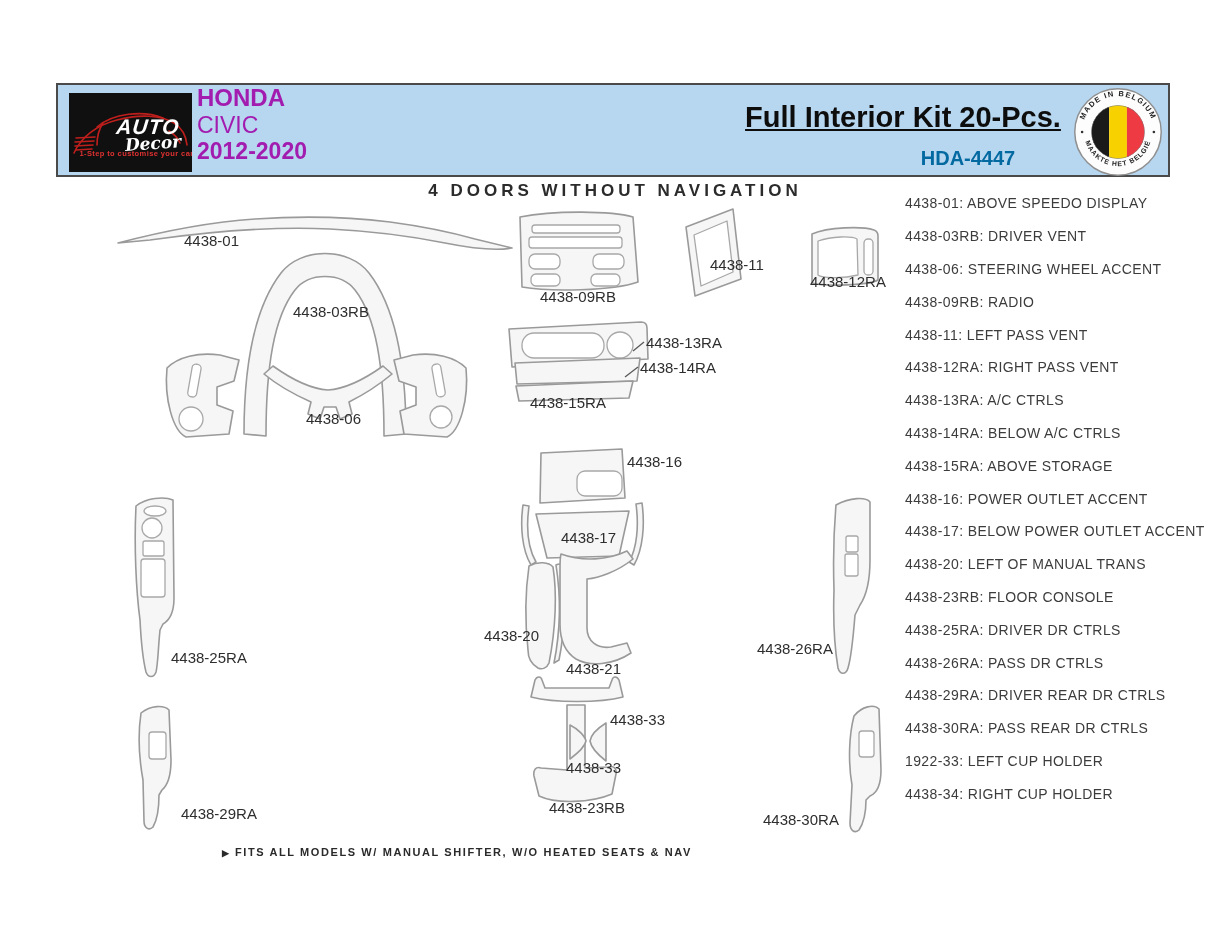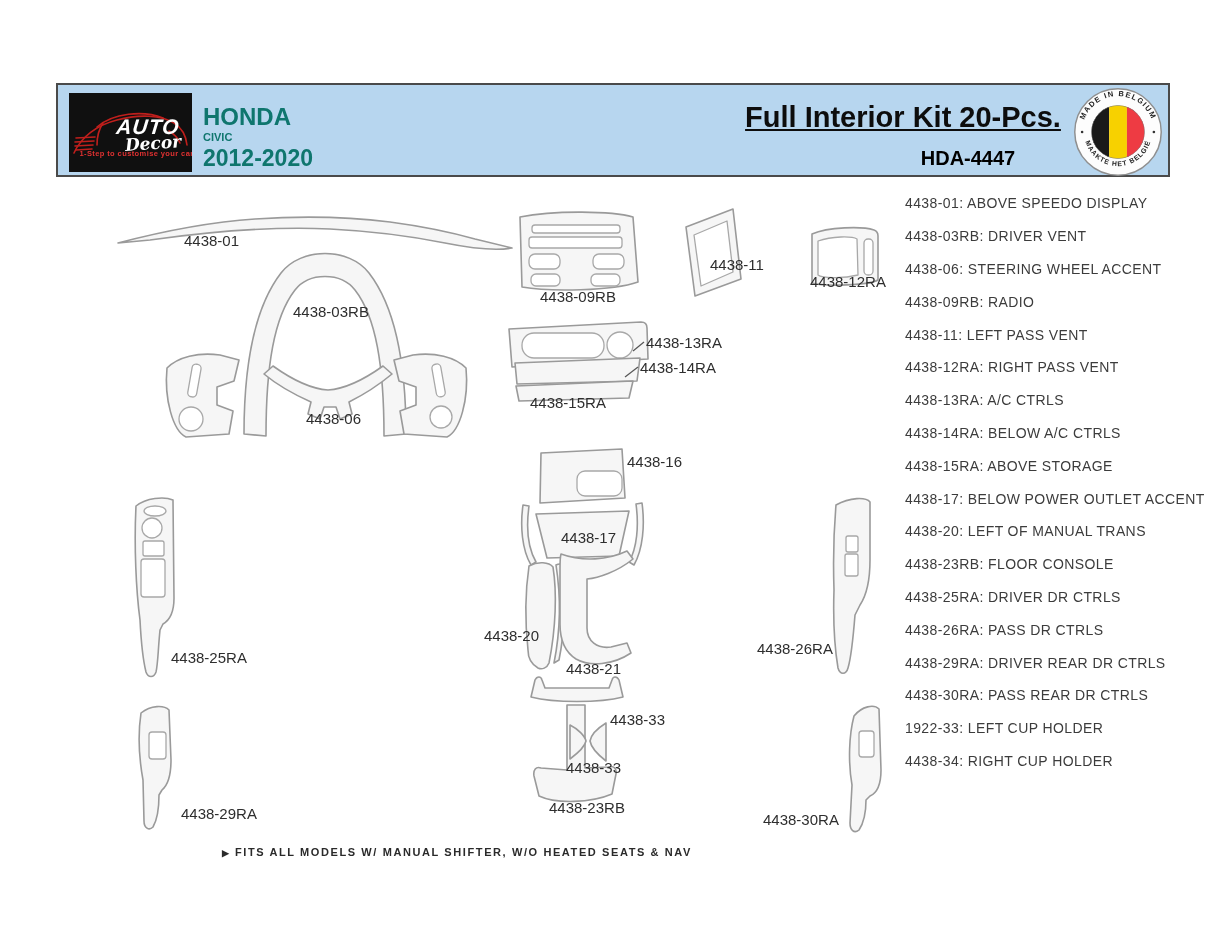--- a/index.html
+++ b/index.html
@@ -26,31 +26,31 @@
   .logo-decor {
     position:absolute; left:44px; top:40px; width:80px; text-align:center;
     color:#ffffff; font-size:17px; font-weight:bold; font-style:italic;
     font-family:"DejaVu Serif", serif; transform:rotate(-4deg);
   }
   .logo-tagline {
     position:absolute; left:0; top:56px; width:135px; text-align:center;
     color:#e03131; font-size:7.5px; font-weight:bold; letter-spacing:0.4px;
     white-space:nowrap;
   }
-  .brand-block { position:absolute; left:139px; top:19px; color:#0f766e; line-height:1.05;margin-left:6px; }
+  .brand-block { position:absolute; left:139px; top:0; color:#a21caf; line-height:1.05; }
   .brand-make  { font-size:24px; font-weight:bold; }
-  .brand-model { font-size:11px; font-weight:bold; margin-top:3px; }
+  .brand-model { font-size:23px; font-weight:normal; margin-top:3px; }
   .brand-years { font-size:23px; font-weight:bold; margin-top:2px; }
   .kit-title {
     position:absolute; left:620px; top:16px; width:450px; text-align:center;
     font-size:29px; font-weight:bold; color:#0d0d0d;text-decoration:underline;
   }
   .kit-code {
     position:absolute; left:810px; top:62px; width:200px; text-align:center;
-    font-size:20px; font-weight:bold; color:#000000;
+    font-size:20px; font-weight:bold; color:#0369a1;
   }
   .badge { position:absolute; left:1014px; top:1px; width:92px; height:92px; }
 
   
   .diagram-title {
     position:absolute; left:330px; top:181px; width:570px; text-align:center;
     font-size:17px; font-weight:bold; letter-spacing:4px; color:#2b2b2b;
     white-space:nowrap;
   }
   .parts-svg { position:absolute; left:0; top:0; }
@@ -125,20 +125,21 @@
       <circle cx="89" cy="50" r="1.4" fill="#333333"></circle>
       <g clip-path="url(#flagClip)">
         <rect x="21" y="21" width="19.4" height="58" fill="#1a1a1a"></rect>
         <rect x="40.4" y="21" width="19.3" height="58" fill="#f7d100"></rect>
         <rect x="59.7" y="21" width="19.3" height="58" fill="#ee3b43"></rect>
         <circle cx="50" cy="50" r="29" fill="none" stroke="#777777" stroke-width="1"></circle>
       </g>
     </svg>
   </div>
 
+  <div class="diagram-title">4 DOORS WITHOUT NAVIGATION</div>
 
   <svg class="parts-svg" width="1228" height="950" viewBox="0 0 1228 950">
 
     <path class="part" d="M118,243 C160,232 210,222 255,219 C300,216 350,217 390,222 C420,226 450,232 475,239 L512,248 C495,251 470,248 445,243 C410,236 370,231 330,229 C270,226 200,233 150,240 Z"></path>
 
     <path class="part" d="M244,434 C244,365 254,308 281,273 C301,247 349,247 369,273 C396,308 406,365 406,434 L384,436 C384,366 376,317 355,290 C341,272 309,272 295,290 C274,317 266,366 266,436 Z"></path>
 
     <path class="part" d="M167,368 C178,357 198,352 220,355 L239,360 L234,381 L217,387 L217,405 L233,411 L229,434 L186,437 C173,431 164,399 167,368 Z"></path>
     <rect class="cut" x="190" y="364" width="9" height="33" rx="4" transform="rotate(10 194 380)"></rect>
     <circle class="cut" cx="191" cy="419" r="12"></circle>
@@ -234,20 +235,21 @@
   <div class="legend">
     <div class="lrow">4438-01: ABOVE SPEEDO DISPLAY</div>
     <div class="lrow">4438-03RB: DRIVER VENT</div>
     <div class="lrow">4438-06: STEERING WHEEL ACCENT</div>
     <div class="lrow">4438-09RB: RADIO</div>
     <div class="lrow">4438-11: LEFT PASS VENT</div>
     <div class="lrow">4438-12RA: RIGHT PASS VENT</div>
     <div class="lrow">4438-13RA: A/C CTRLS</div>
     <div class="lrow">4438-14RA: BELOW A/C CTRLS</div>
     <div class="lrow">4438-15RA: ABOVE STORAGE</div>
+    <div class="lrow">4438-16: POWER OUTLET ACCENT</div>
     <div class="lrow">4438-17: BELOW POWER OUTLET ACCENT</div>
     <div class="lrow">4438-20: LEFT OF MANUAL TRANS</div>
     <div class="lrow">4438-23RB: FLOOR CONSOLE</div>
     <div class="lrow">4438-25RA: DRIVER DR CTRLS</div>
     <div class="lrow">4438-26RA: PASS DR CTRLS</div>
     <div class="lrow">4438-29RA: DRIVER REAR DR CTRLS</div>
     <div class="lrow">4438-30RA: PASS REAR DR CTRLS</div>
     <div class="lrow">1922-33: LEFT CUP HOLDER</div>
     <div class="lrow">4438-34: RIGHT CUP HOLDER</div>
   </div>

